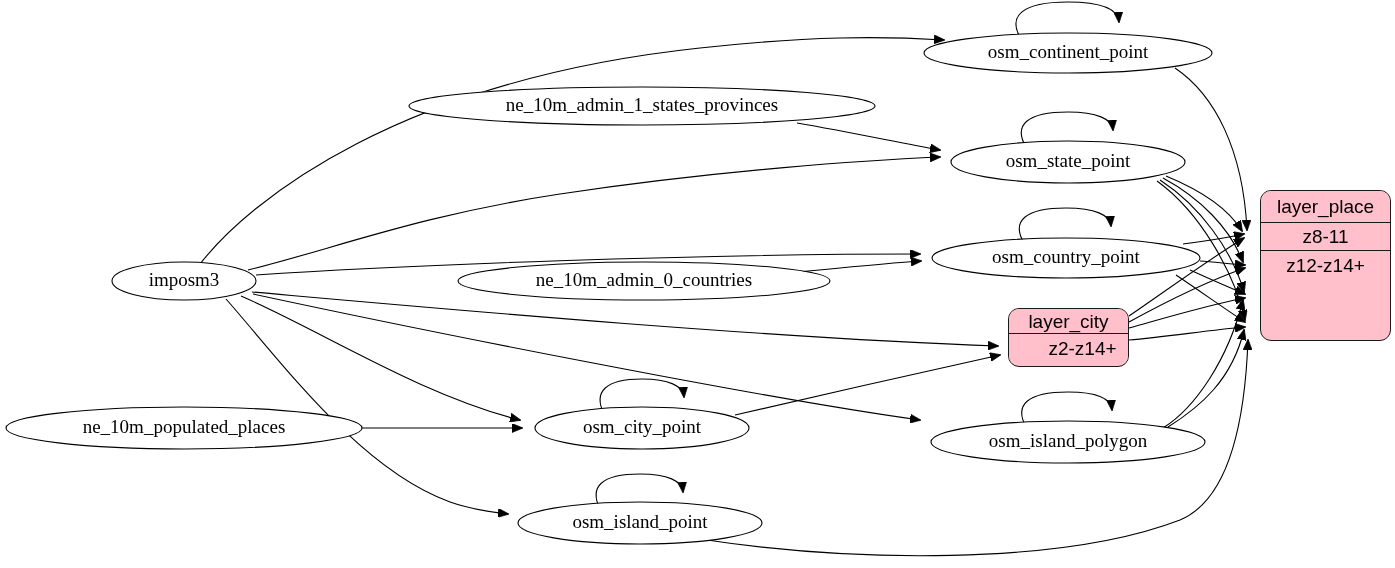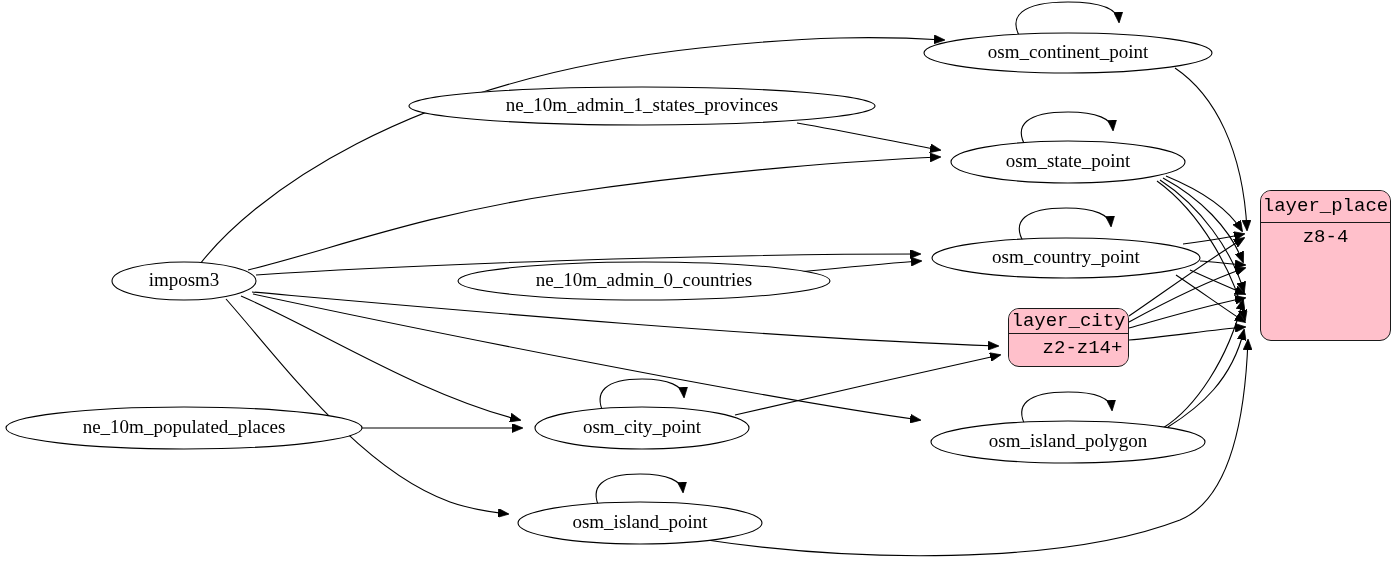--- a/index.html
+++ b/index.html
@@ -49,21 +49,21 @@
   }
   .rec-box {
     position: absolute;
     border: 1.4px solid #1a1a1a;
     border-radius: 11px;
     background: #ffc0cb;
     box-sizing: border-box;
     overflow: hidden;
   }
   .rec-row {
-    font-family: Liberation Mono, monospace;
+    font-family: Liberation Sans, sans-serif;
     font-size: 19px;
     color: #000000;
     text-align: center;
     line-height: 1;
     display: flex;
     align-items: center;
     justify-content: center;
     box-sizing: border-box;
     border-bottom: 1.4px solid #1a1a1a;
     background: #ffc0cb;
@@ -177,21 +177,22 @@
       </g>
       <g>
         <ellipse class="node-ellipse" cx="1068" cy="442" rx="137" ry="21"></ellipse>
         <text class="node-label" x="1068" y="443">osm_island_polygon</text>
       </g>
     </g>
   </svg>
 
   <div class="rec-box" id="rec-layer_place" style="left:1260px; top:190px; width:131px; height:151px;">
     <div class="rec-row" style="height:32px;">layer_place</div>
-    <div class="rec-row" style="height:28px;">z8-4</div>
+    <div class="rec-row" style="height:28px;">z8-11</div>
+    <div class="rec-row" style="height:29px;">z12-z14+</div>
   </div>
 
   <div class="rec-box" id="rec-layer_city" style="left:1008px; top:308px; width:121px; height:59px;">
     <div class="rec-row" style="height:25px;">layer_city</div>
     <div class="rec-row" style="height:29px;padding-left:28px;">z2-z14+</div>
   </div>
 
 </div>
 
 </body></html>

